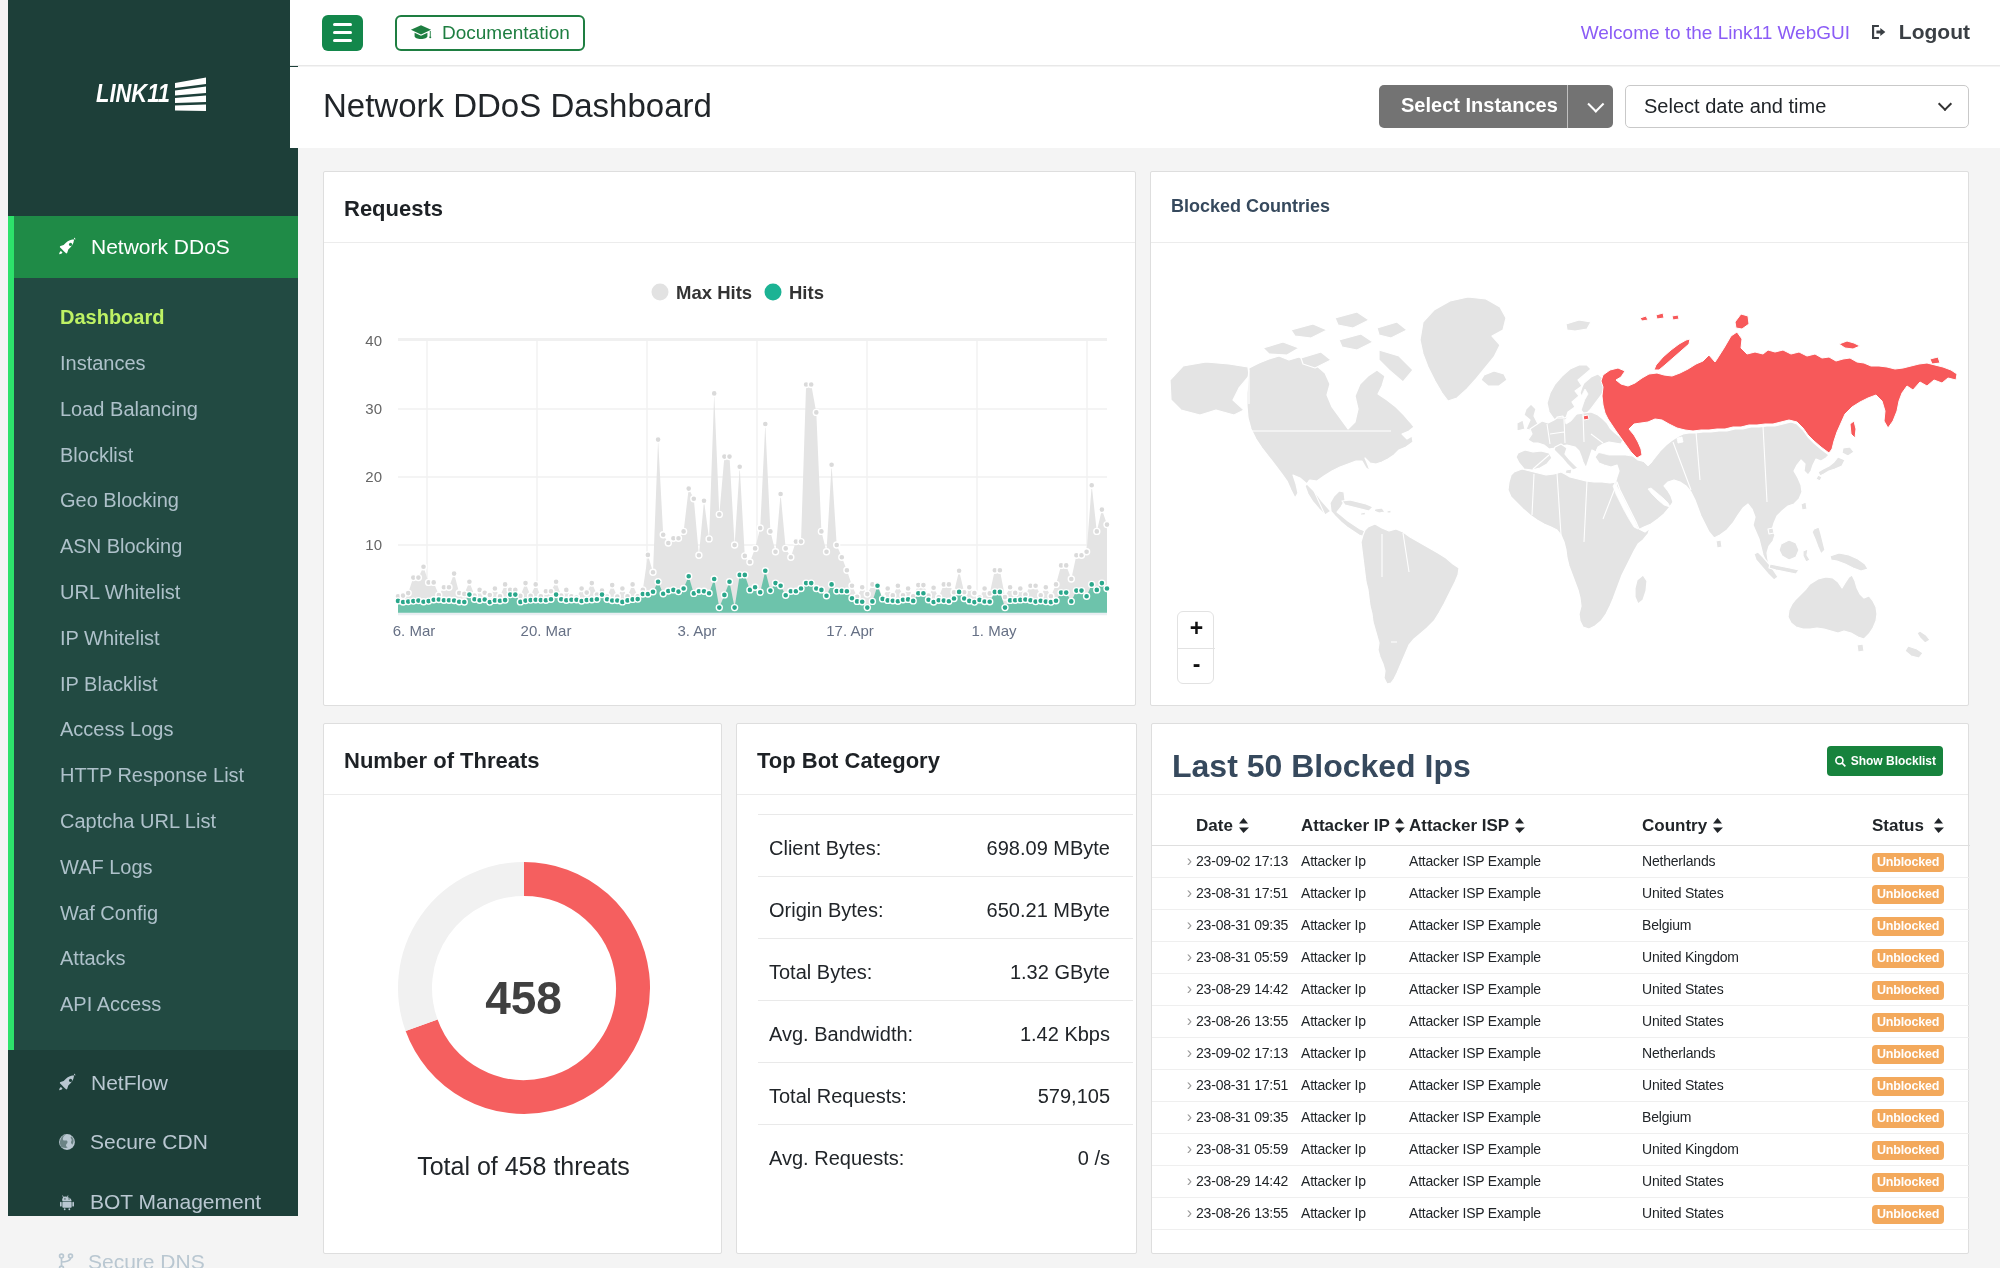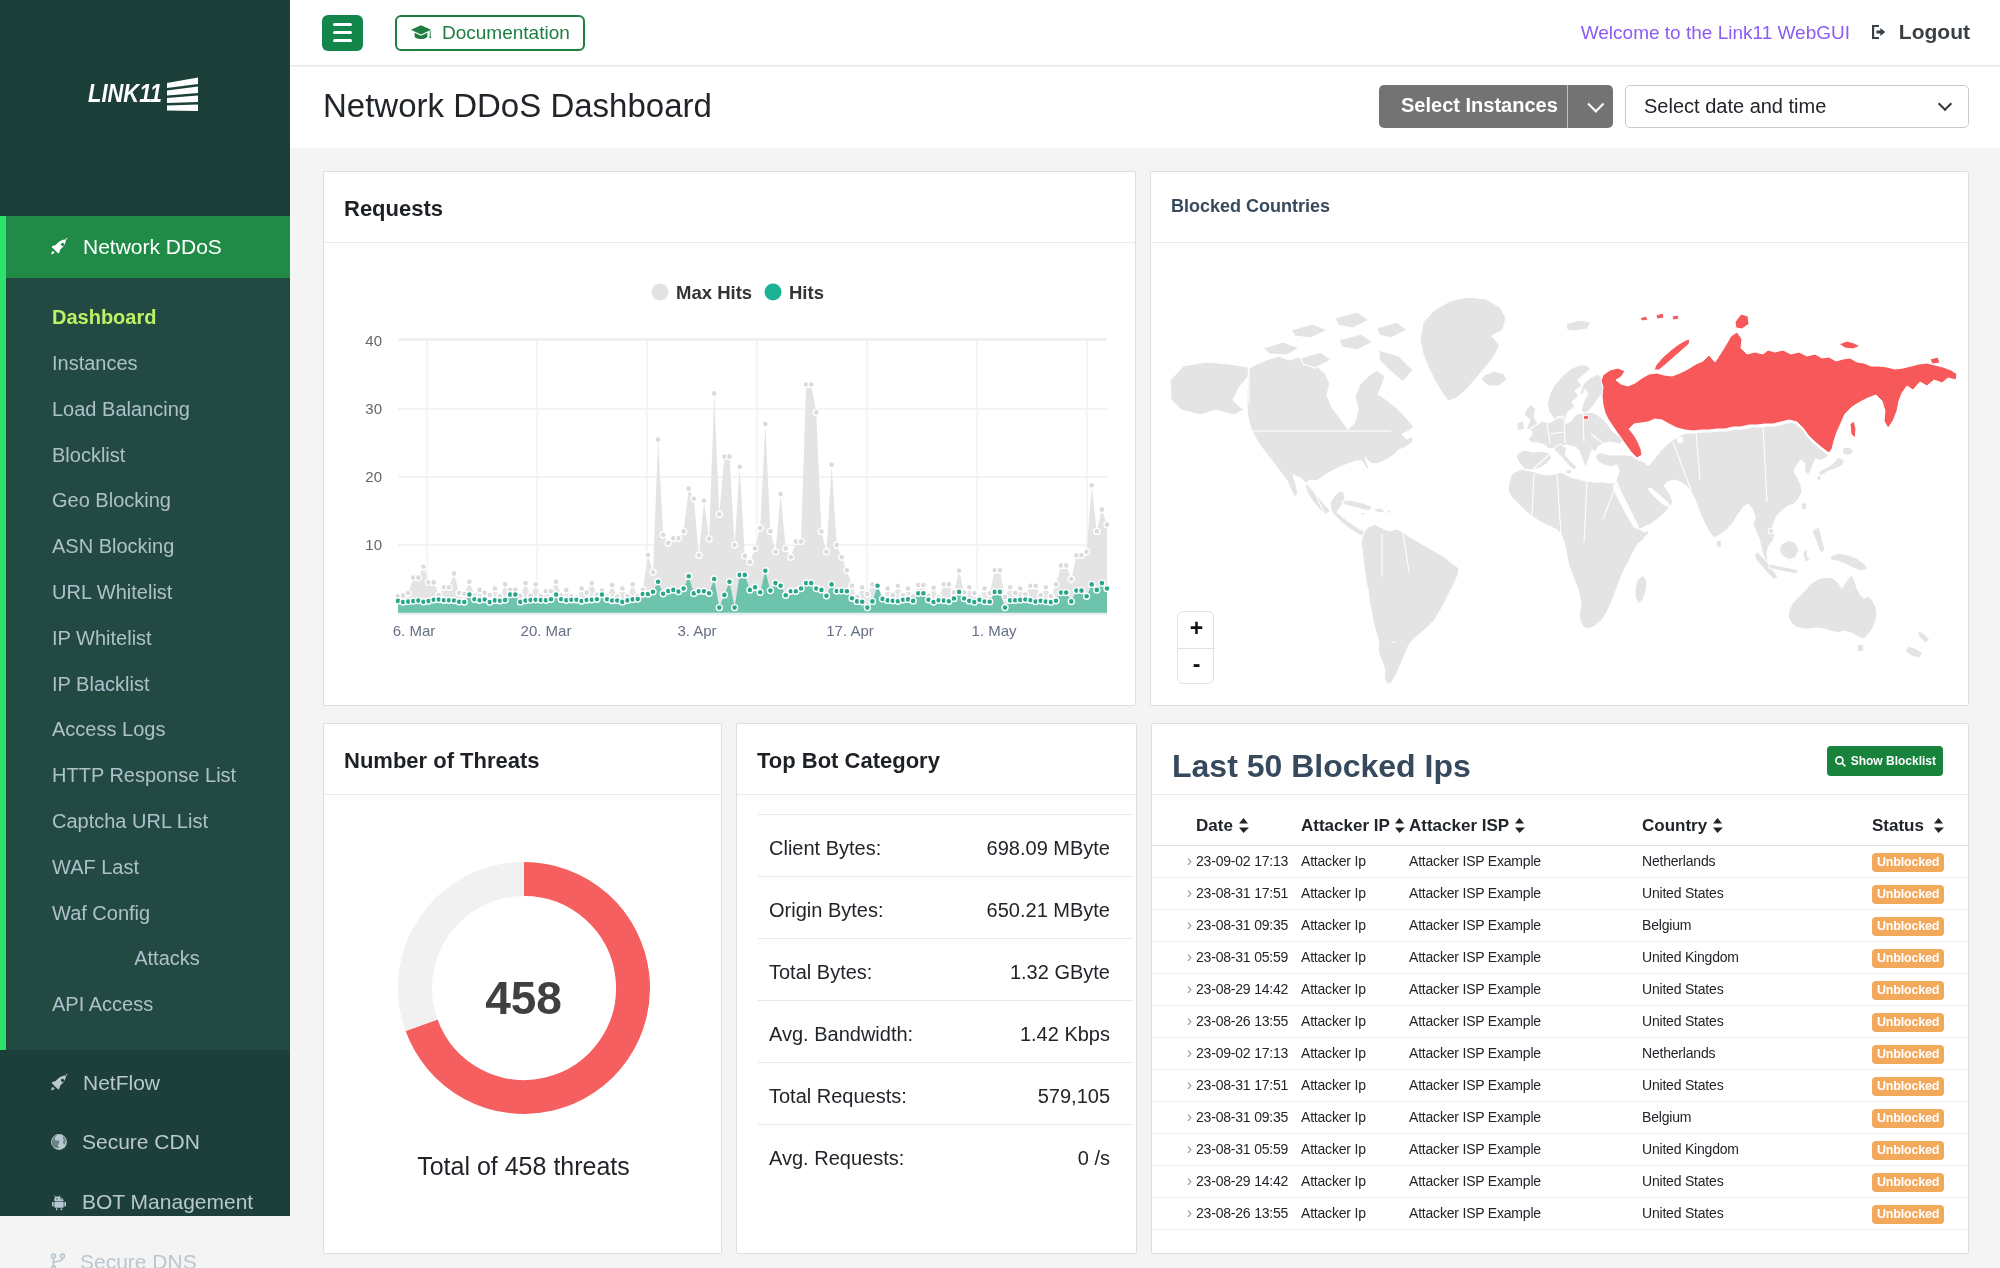--- a/index.html
+++ b/index.html
@@ -1,19 +1,19 @@
 <!DOCTYPE html>
 <html><head><meta charset="utf-8"><title>Network DDoS Dashboard</title>
 <style>
 * { margin:0; padding:0; box-sizing:border-box; }
 html,body { width:2000px; height:1268px; font-family:"Liberation Sans", sans-serif; background:#f4f4f4; overflow:hidden; }
 #app { position:relative; width:2000px; height:1268px; }
 
 
-#side { position:absolute; left:0; top:0; width:290px; height:1216px; background:#1d3f39; }
+#side { position:absolute; left:8px; top:0; width:290px; height:1216px; background:#1d3f39; }
 #logo { position:absolute; left:88px; top:72px; }
 .navitem { position:absolute; left:0; width:290px; height:62px; display:flex; align-items:center; color:#b9c7d1; font-size:21px; }
 .navitem svg { margin-left:49px; }
 .navitem span { margin-left:13px; }
 #nav-active { top:216px; background:#1f8b47; color:#fff; }
 #substrip { position:absolute; left:0; top:216px; width:6px; height:834px; background:#2de26b; z-index:3; }
 #subpanel { position:absolute; left:0; top:278px; width:290px; height:772px; background:#224a42; }
 .sub { position:absolute; left:52px; width:230px; height:30px; color:#aec1ca; font-size:20px; }
 .sub.dash { color:#bef264; font-weight:bold; }
 #botpanel .navitem { color:#b9c7d1; }
@@ -79,21 +79,21 @@
 #subpanel .sub:nth-child(5) { top:211px; }
 #subpanel .sub:nth-child(6) { top:257px; }
 #subpanel .sub:nth-child(7) { top:303px; }
 #subpanel .sub:nth-child(8) { top:349px; }
 #subpanel .sub:nth-child(9) { top:395px; }
 #subpanel .sub:nth-child(10) { top:440px; }
 #subpanel .sub:nth-child(11) { top:486px; }
 #subpanel .sub:nth-child(12) { top:532px; }
 #subpanel .sub:nth-child(13) { top:578px; }
 #subpanel .sub:nth-child(14) { top:624px; }
-#subpanel .sub:nth-child(15) { top:669px;text-align:center; }
+#subpanel .sub:nth-child(15) { top:669px; }
 #subpanel .sub:nth-child(16) { top:715px; }
 </style></head>
 <body>
 <div id="app">
   <div id="side">
     <div id="logo"><svg width="112" height="40" viewBox="0 0 112 40">
           <g fill="#fff">
             <text x="0" y="30" font-family="Liberation Sans, sans-serif" font-size="26" font-weight="bold" font-style="italic" textLength="74" lengthAdjust="spacingAndGlyphs">LINK11</text>
             <path d="M79 11 L110 5.5 L110 12 L79 16 Z"></path>
             <path d="M79 18.5 L110 14.5 L110 21 L79 23.5 Z"></path>
@@ -115,21 +115,21 @@
         <div class="sub">Load Balancing</div>
         <div class="sub">Blocklist</div>
         <div class="sub">Geo Blocking</div>
         <div class="sub">ASN Blocking</div>
         <div class="sub">URL Whitelist</div>
         <div class="sub">IP Whitelist</div>
         <div class="sub">IP Blacklist</div>
         <div class="sub">Access Logs</div>
         <div class="sub">HTTP Response List</div>
         <div class="sub">Captcha URL List</div>
-        <div class="sub">WAF Last</div>
+        <div class="sub">WAF Logs</div>
         <div class="sub">Waf Config</div>
         <div class="sub">Attacks</div>
         <div class="sub">API Access</div>
       </div>
     <div id="botpanel">
       <div class="navitem" style="top:1052px">
           <svg width="21" height="21" viewBox="0 0 24 24" fill="#b9c7d1">
             <path d="M21.5 2.5c-4.5-.3-8.5 1.2-11.3 4L7.6 9.1 4 10.3a1 1 0 0 0-.4 1.7l2.1 2.1 2.1 2.1 2.2 2.2a1 1 0 0 0 1.7-.4l1.2-3.6 2.6-2.6c2.8-2.8 4.3-6.8 4-11.3zM6.3 17.7c-.6 1.2-2 1.9-3.8 2 .1-1.8.8-3.2 2-3.8z"></path>
             <circle cx="15.5" cy="8.5" r="1.8" fill="#1d3f39"></circle>
           </svg>

